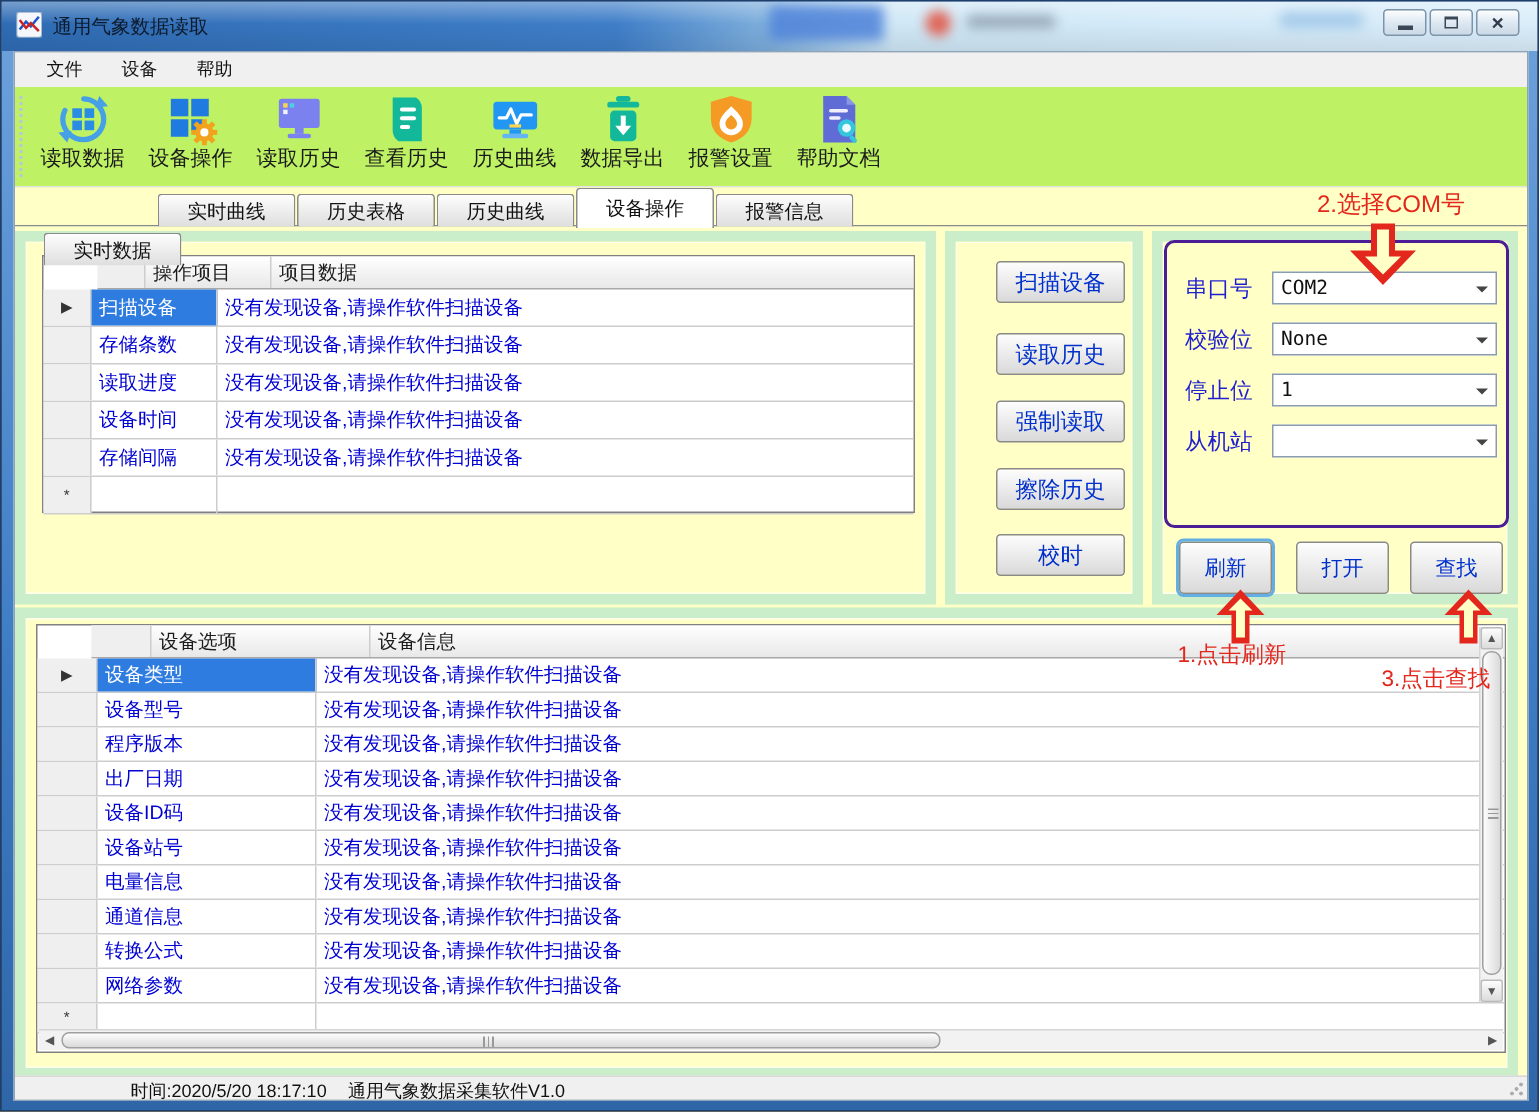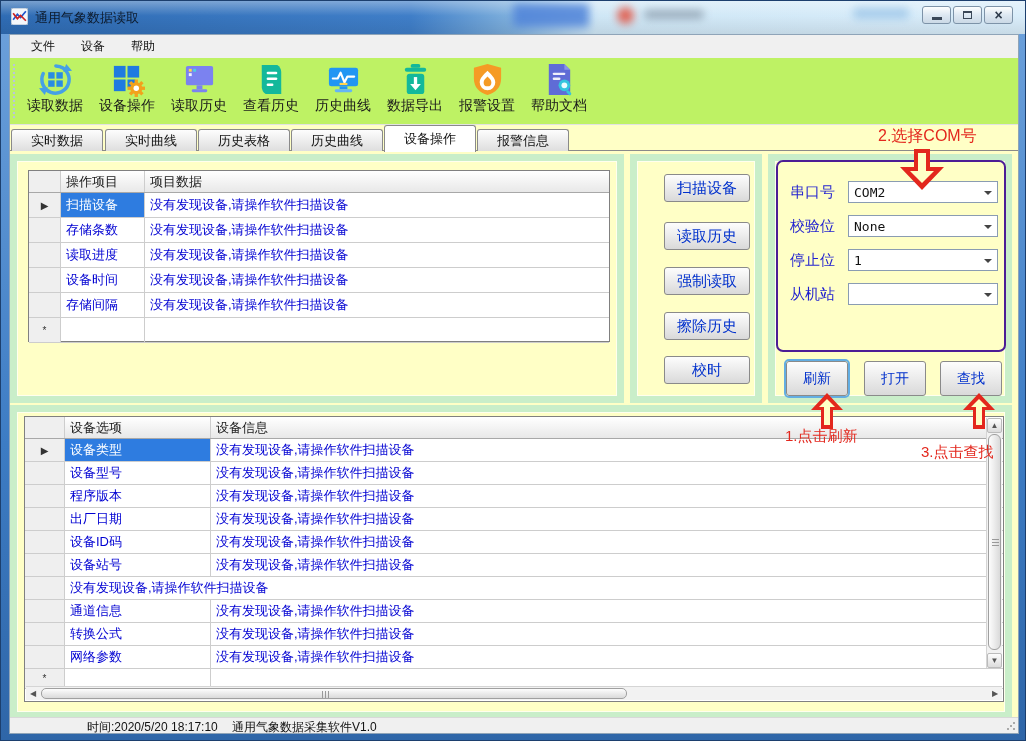--- a/index.html
+++ b/index.html
@@ -37,21 +37,21 @@
   
   .content{position:absolute;left:0;top:116px;width:1010px;height:568px;background:#ffffc6;}
   .gpanel{position:absolute;border:7px solid #c9eec9;background:#ffffc6;box-shadow:inset 0 0 0 1px rgba(255,255,255,.7);}
   .p1{left:0;top:3px;width:614px;height:249px;}
   .p2{left:620px;top:3px;width:132px;height:249px;}
   .p3{left:758px;top:3px;width:244px;height:249px;}
   .pB{left:0;top:254px;width:1002px;height:314px;}
   
   .grid{position:absolute;background:#fff;border:1px solid #808080;font-size:13px;}
   .tr{display:flex;border-bottom:1px solid #cdcdcd;}
-  .tr.head{background:linear-gradient(180deg,#ffffff,#e8e8e8);border-bottom:1px solid #a8a8a8;color:#1a1a1a;}
+  .tr.head{background:linear-gradient(180deg,#ffffff,#e8e8e8);border-bottom:1px solid #a8a8a8;color:#1a1a1a;margin-left:36px;}
   .td{border-right:1px solid #cdcdcd;padding:0 5px;display:flex;align-items:center;overflow:hidden;white-space:nowrap;}
   .selcol{background:#efefef;justify-content:center;color:#333;font-size:10px;padding:0;}
   .blue{color:#0000d2;}
   .tr.sel .c1{background:#2e7ce0;color:#fff;}
   #tableA{left:18px;top:19px;width:582px;height:172px;}
   #tableA .tr{height:25px;}
   #tableA .tr.head{height:22px;}
   #tableA .selcol{width:32px;}
   #tableA .c1{width:84px;}
   #tableA .c2{flex:1;border-right:none;}
@@ -243,21 +243,21 @@
             <rect x="11" y="16" width="8" height="2.4" rx="1.2" fill="#fff" opacity=".9"></rect>
           <circle cx="23" cy="24" r="6" fill="#35c5de"></circle>
             <circle cx="23" cy="24" r="3" fill="#eafcff"></circle>
           <rect x="26.5" y="28.5" width="6" height="3" rx="1.5" transform="rotate(45 26.5 28.5)" fill="#35c5de"></rect>
         </svg>
         <div class="tool-label">帮助文档</div>
       </div>
     </div>
 
     <div class="tabstrip">
-      <div class="tab" style="left: 1px;">实时数据</div>
+      <div class="tab" style="left: 19px; margin-top: 26px;">实时数据</div>
         <div class="tab" style="left: 95px;">实时曲线</div>
         <div class="tab" style="left: 188px;">历史表格</div>
         <div class="tab" style="left: 281px;">历史曲线</div>
         <div class="tab active" style="left: 374px;">设备操作</div>
         <div class="tab" style="left: 467px;">报警信息</div>
     </div>
 
     <div class="content">
       <div class="gpanel p1"></div>
       <div class="gpanel p2"></div>
@@ -360,20 +360,21 @@
             <div class="td c1 blue">设备ID码</div>
             <div class="td c2 blue">没有发现设备,请操作软件扫描设备</div>
           </div>
           <div class="tr">
             <div class="td selcol"></div>
             <div class="td c1 blue">设备站号</div>
             <div class="td c2 blue">没有发现设备,请操作软件扫描设备</div>
           </div>
           <div class="tr">
             <div class="td selcol"></div>
+            <div class="td c1 blue">电量信息</div>
             <div class="td c2 blue">没有发现设备,请操作软件扫描设备</div>
           </div>
           <div class="tr">
             <div class="td selcol"></div>
             <div class="td c1 blue">通道信息</div>
             <div class="td c2 blue">没有发现设备,请操作软件扫描设备</div>
           </div>
           <div class="tr">
             <div class="td selcol"></div>
             <div class="td c1 blue">转换公式</div>

